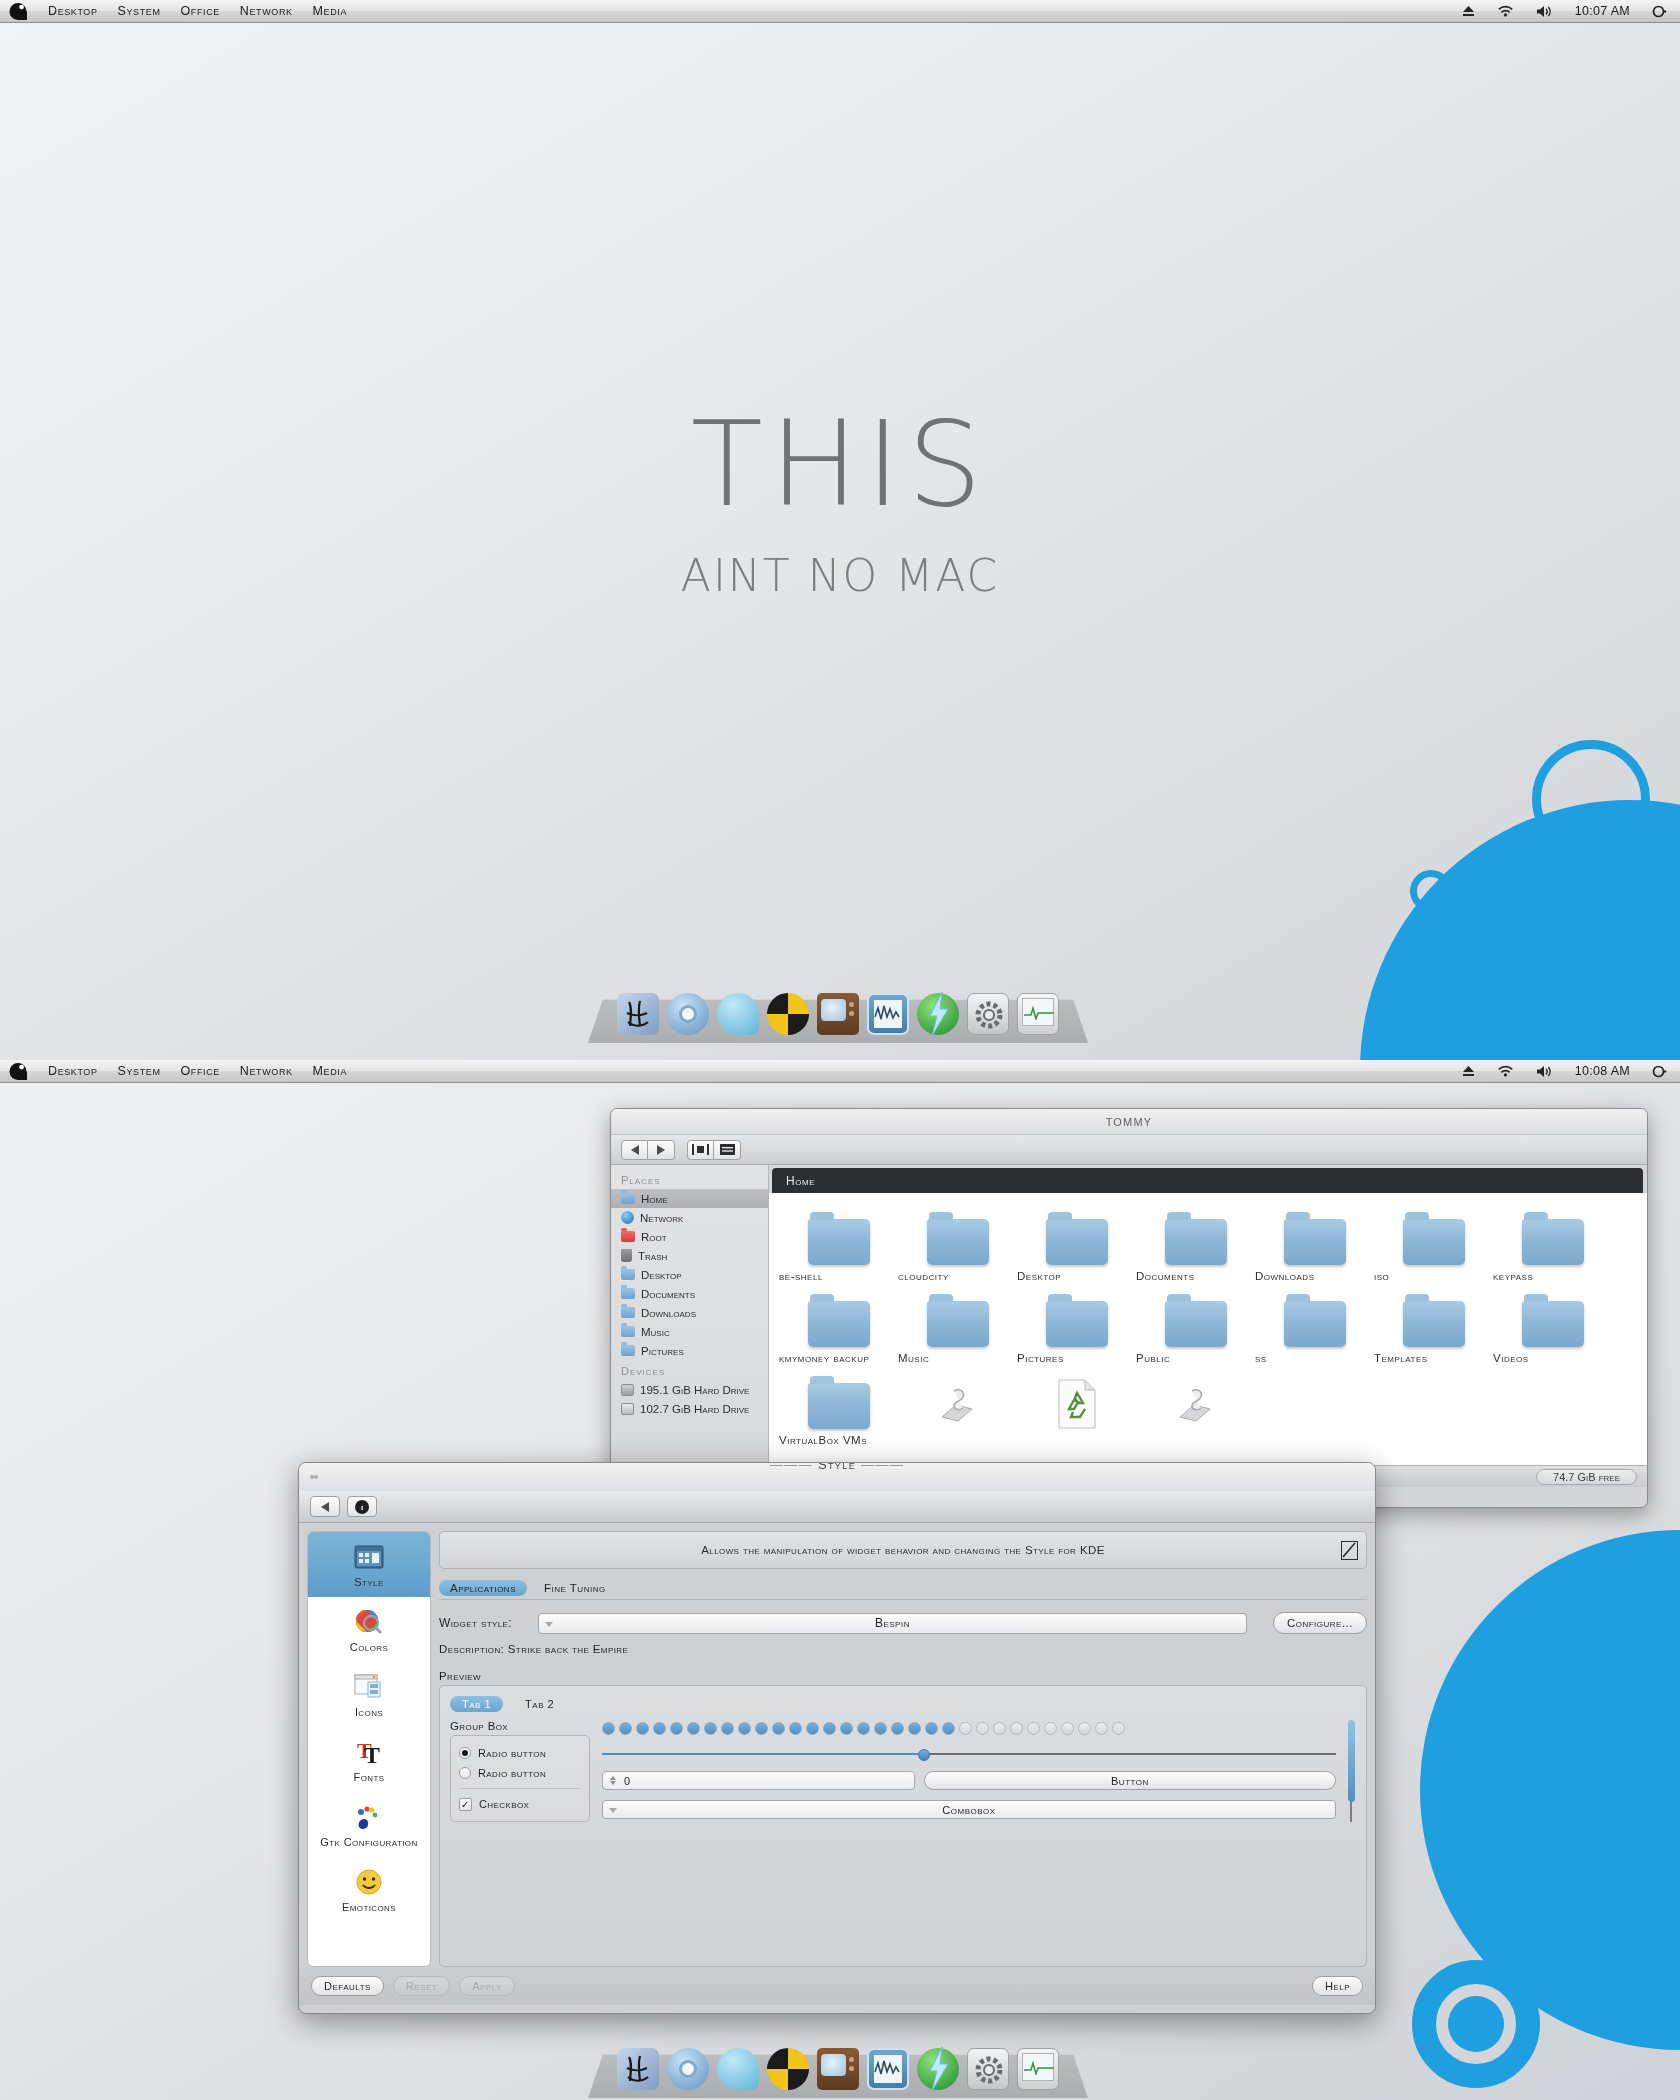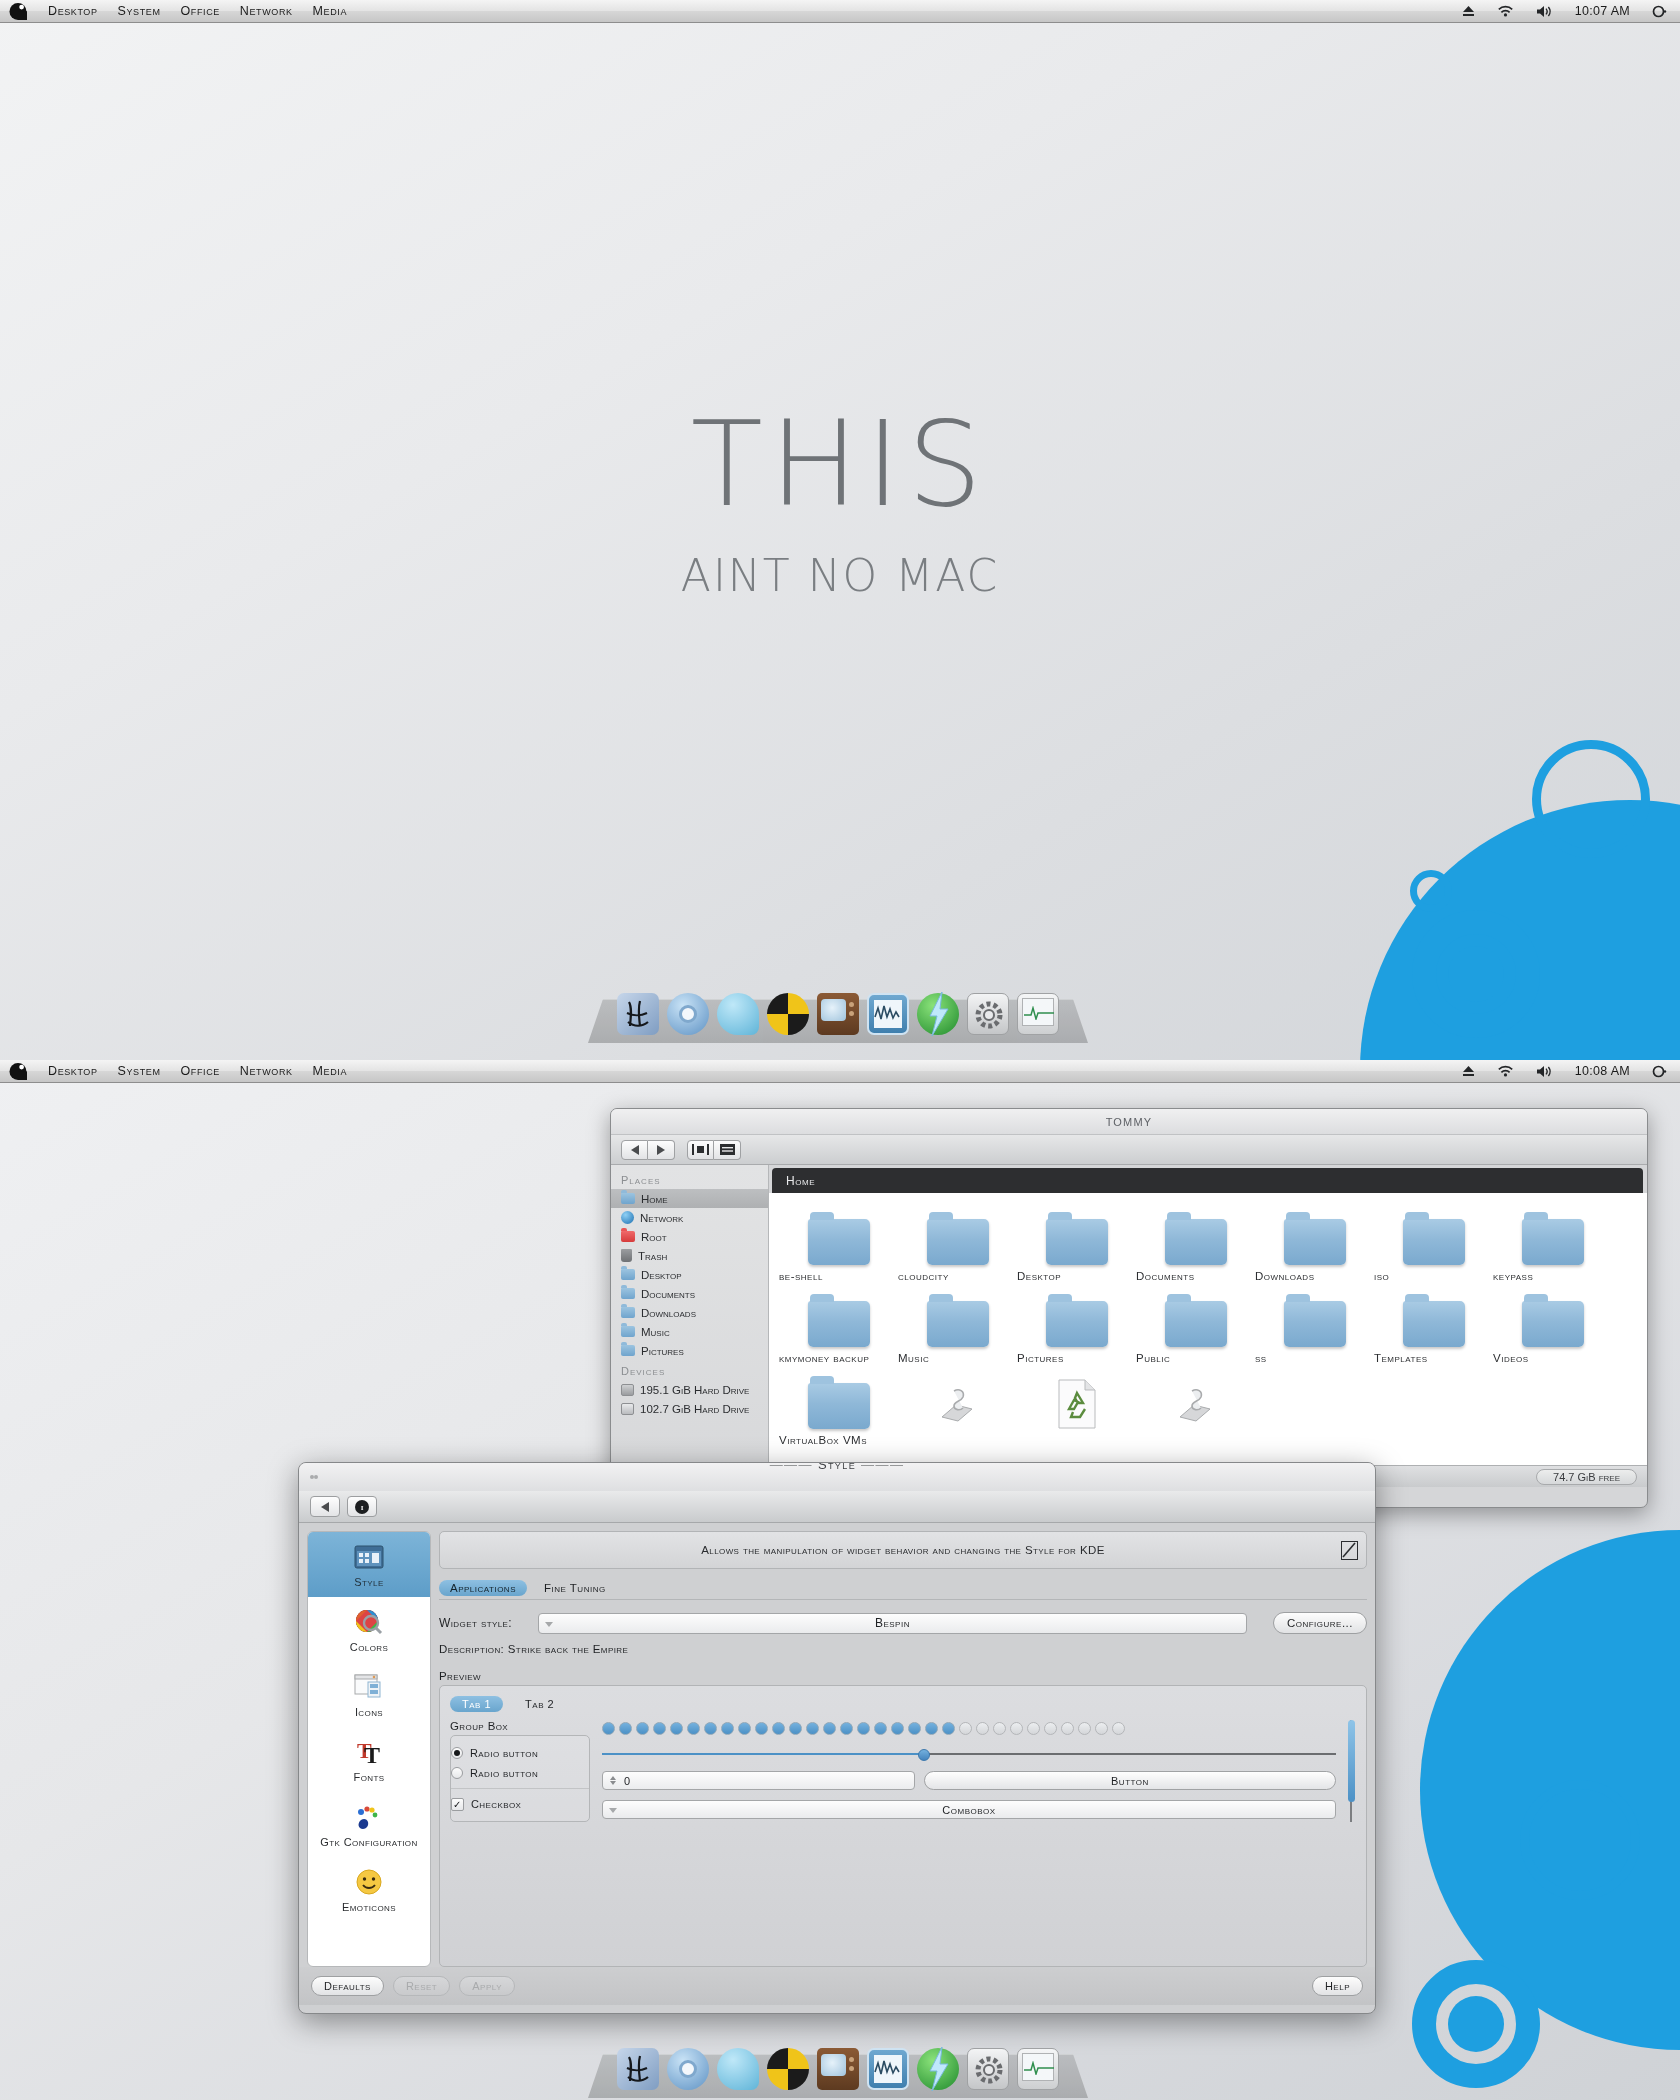--- a/index.html
+++ b/index.html
@@ -223,21 +223,21 @@
   .previewbox {
     margin-top:3px; flex:1; border:1px solid #b2b4b6; border-radius:5px;
     background:linear-gradient(to bottom,#dcdde0,#d0d1d4); padding:8px 10px 10px 10px;
   }
   .ptabrow { display:flex; align-items:center; gap:10px; height:20px; }
   .ptab { font-size:11px; padding:2px 12px; color:#1f2124; letter-spacing:.5px; }
   .ptab.act { background:linear-gradient(to bottom,#8ec0e2,#69a5cd); border-radius:9px; color:#fff; }
   .pinner { display:flex; gap:12px; margin-top:6px; }
   .gbox { width:140px; }
   .gboxlbl { font-size:11.5px; color:#1f2124; letter-spacing:.4px; margin-bottom:3px; }
-  .gboxin { border:1px solid #b4b6b8; border-radius:5px; padding:7px 0; background:rgba(255,255,255,.12);text-align:right; }
+  .gboxin { border:1px solid #b4b6b8; border-radius:5px; padding:7px 8px; background:rgba(255,255,255,.12);text-align:right; }
   .radiorow { display:flex; align-items:center; gap:7px; height:20px; font-size:11px; color:#1f2124; letter-spacing:.4px;}
   .radio { width:12px;height:12px;border-radius:50%; border:1px solid #9b9da0; background:linear-gradient(to bottom,#fdfdfd,#e6e7e9); position:relative; flex:none;}
   .radio.on:after { content:""; position:absolute; left:2px;top:2px;width:6px;height:6px;border-radius:50%;background:#17191b; }
   .hrline { border-top:1px solid #c2c4c6; margin:5px 0; }
   .chk { width:13px;height:13px;border:1px solid #9b9da0;border-radius:2px;background:linear-gradient(to bottom,#fdfdfd,#e6e7e9);font-size:10px;color:#17191b;display:flex;align-items:center;justify-content:center; flex:none;}
   .pright { flex:1; display:flex; }
   .pr-col { flex:1; }
   .dots { display:flex; gap:4px; padding-top:2px; }
   .dot { width:13px;height:13px;border-radius:50%; border:1px solid #8fa7b8;
          background:linear-gradient(to bottom,#74b1de,#4c91c6); }

